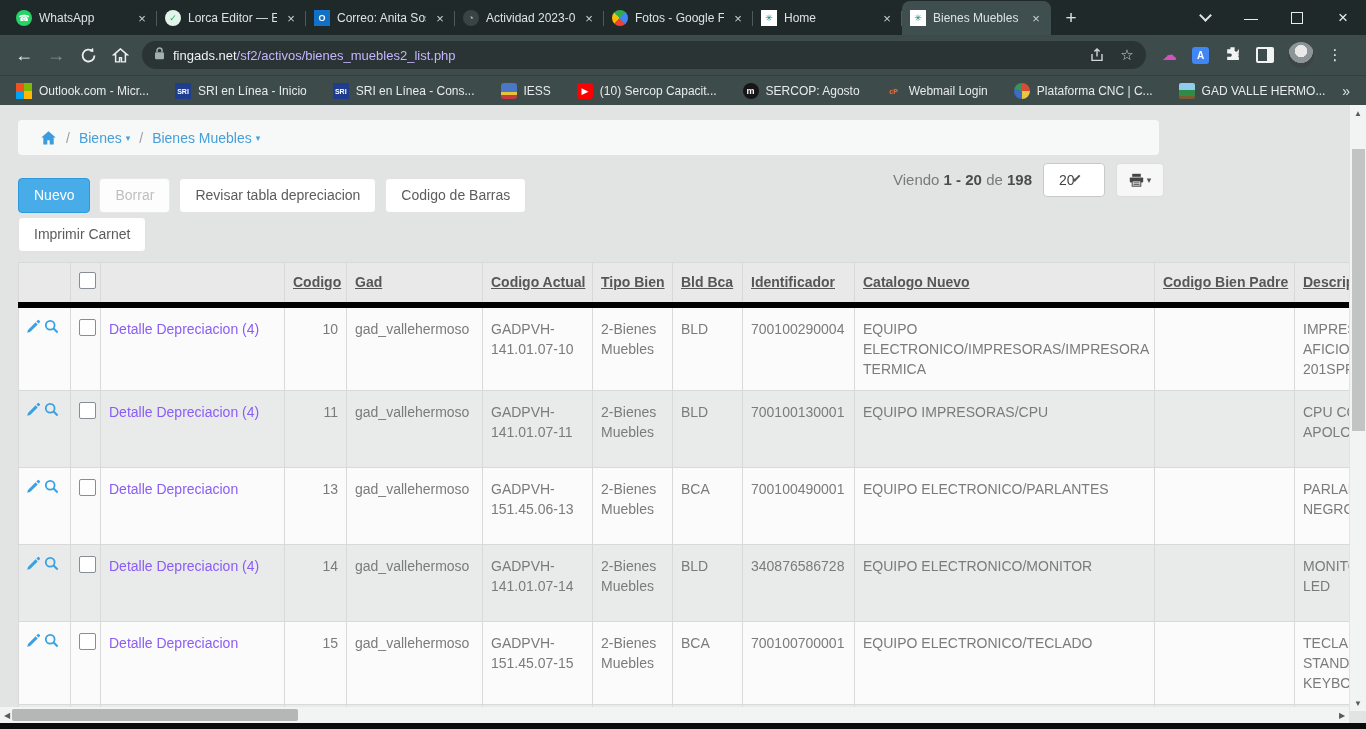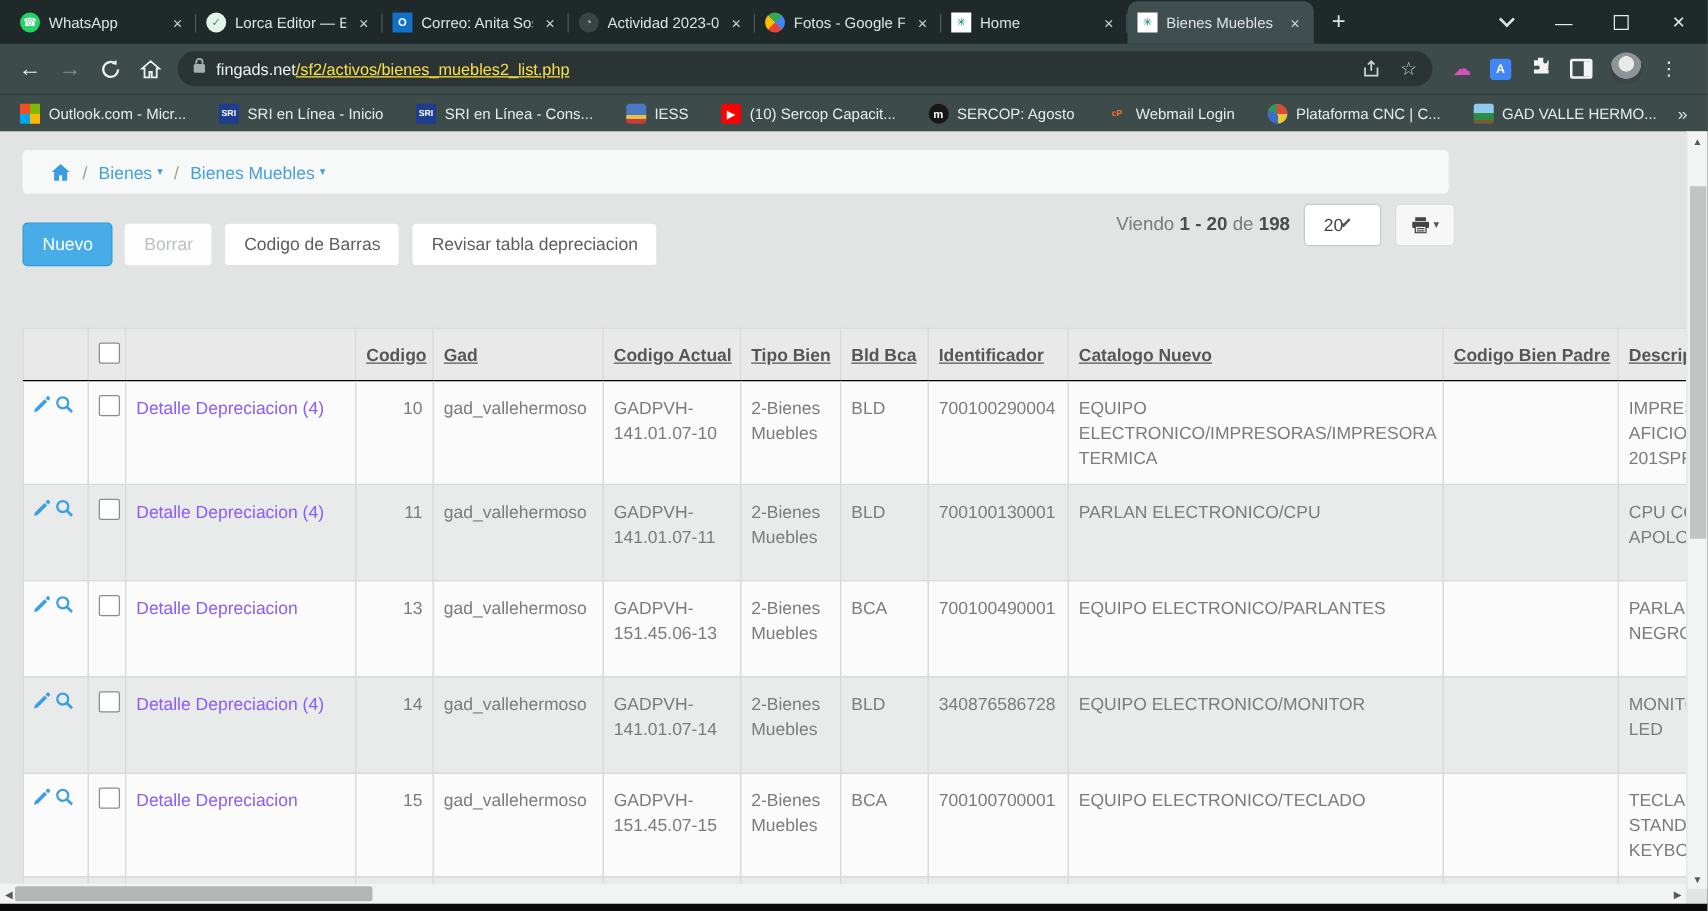--- a/index.html
+++ b/index.html
@@ -30,21 +30,21 @@
   .restore-box{width:10px;height:10px;border:1.5px solid #e6ebeb;position:relative;}
   .winbtn.close-w{font-size:17px;}
   
   .toolbar{height:40px;display:flex;align-items:center;padding:0 8px;}
   .navbtn{width:32px;height:32px;display:flex;align-items:center;justify-content:center;color:#eceeee;font-size:18px;flex:none;}
   .navbtn.dim{color:#839090;}
   .urlpill{width:1004px;height:28px;background:#2a3434;border-radius:14px;display:flex;align-items:center;
            padding:0 4px 0 12px;margin-left:6px;box-sizing:border-box;flex:none;}
   .urltext{font-size:13px;margin-left:8px;white-space:nowrap;overflow:hidden;flex:1;}
   .urlhost{color:#eef2f2;}
-  .urlpath{color:#fde047;text-decoration:underline;}
+  .urlpath{color:#c4b5fd;}
   .pill-ic{width:30px;display:flex;justify-content:center;align-items:center;flex:none;color:#cfd6d6;}
   .star{font-size:15px;color:#cfd6d6;}
   .exts{display:flex;align-items:center;gap:15px;margin-left:16px;}
   .cloud-ext{color:#d84fc0;font-size:15px;}
   .translate-ext{width:17px;height:17px;background:#4086f4;border-radius:3px;color:#fff;font-size:10px;font-weight:bold;
                  display:flex;align-items:center;justify-content:center;}
   .panel-ext{width:14px;height:12px;border:2px solid #f2f4f4;border-radius:2px;position:relative;}
   .panel-ext::after{content:"";position:absolute;right:0;top:0;width:5px;height:12px;background:#f2f4f4;}
   .avatar{width:26px;height:26px;border-radius:50%;margin-left:14px;
           background:radial-gradient(circle at 50% 35%,#e9e9e9 0 28%,#8d9598 30% 55%,#3c4446 57% 100%);}
@@ -76,21 +76,21 @@
   .pgselect .chev2{width:6px;height:6px;border-right:2px solid #555;border-bottom:2px solid #555;transform:rotate(45deg);
             margin-left:auto;margin-top:-3px;}
   .printbtn{width:48px;height:34px;background:#f7f7f7;border:1px solid #ddd;border-radius:4px;display:flex;
             align-items:center;justify-content:center;gap:3px;box-sizing:border-box;color:#444;}
   .printbtn .caret{font-size:8px;color:#555;}
   
   .tablewrap{position:absolute;left:18px;top:157px;width:1331px;height:445px;overflow:hidden;}
   table.grid{table-layout:fixed;border-collapse:collapse;width:1460px;}
   .grid th,.grid td{border:1px solid #d9d9d9;box-sizing:border-box;}
   .grid th{background:#e9e9e9;height:42px;vertical-align:middle;text-align:left;padding:6px 8px;
-           font-size:14px;color:#565656;white-space:nowrap;border-bottom:1px solid #000000;}
+           font-size:14px;color:#565656;white-space:nowrap;border-bottom:6px solid #000000;}
   .grid th .sortlink{font-weight:bold;text-decoration:underline;color:#565656;}
   .grid td{height:77px;vertical-align:top;padding:11px 8px;font-size:14px;color:#7b7b7b;line-height:20px;
            overflow:hidden;}
   .grid tr.odd td{background:#fbfbfb;}
   .grid tr.even td{background:#e9eaea;}
   .grid td.num,.grid th.num{text-align:right;}
   .grid a.detalle{color:#8b5cf6;text-decoration:none;}
   .icons-cell{white-space:nowrap;padding-left:7px !important;}
   .icons-cell svg{vertical-align:top;margin-right:3px;}
   .checkbox{display:inline-block;width:15px;height:15px;background:#fff;border:1px solid #878d92;border-radius:2px;}
@@ -261,24 +261,25 @@
     <span class="crumb-sep">/</span>
     <span class="crumb">
       <span>Bienes Muebles</span>
         <span class="caret">▾</span>
     </span>
   </div>
 
   <div class="actions row1" id="actions1">
       <div class="btn primary">Nuevo</div>
       <div class="btn disabled">Borrar</div>
+      <div class="btn">Revisar tabla depreciacion</div>
       <div class="btn">Codigo de Barras</div>
-      <div class="btn">Revisar tabla depreciacion</div>
     </div>
   <div class="actions row2" id="actions2">
+      <div class="btn">Imprimir Carnet</div>
     </div>
 
   <div class="paging">
     <span class="viewing"><span>Viendo</span> <b>1 - 20</b> <span>de</span> <b>198</b></span>
     <div class="pgselect">
       <span>20</span>
         <span class="chev2"></span>
     </div>
     <div class="printbtn">
       <span style="display:flex;">
@@ -358,21 +359,21 @@
                   <path d="M9.6 9.6 13.6 13.6" stroke="#3aa0e2" stroke-width="2.1"></path>
                 </svg></span></td>
             <td style="text-align: center;"><span class="checkbox"></span></td>
             <td><a class="detalle" href="#">Detalle Depreciacion (4)</a></td>
             <td class="num">11</td>
             <td>gad_vallehermoso</td>
             <td>GADPVH-141.01.07-11</td>
             <td>2-Bienes Muebles</td>
             <td>BLD</td>
             <td>700100130001</td>
-            <td>PARLAN ELECTRONICO/CPU</td>
+            <td>EQUIPO IMPRESORAS/CPU</td>
             <td></td>
             <td>
               <div>CPU CO</div>
               <div>APOLO</div>
             </td>
           </tr>
           <tr class="odd">
             <td class="icons-cell"><span><svg width="15" height="15" viewBox="0 0 15 15">
                   <path d="M1.2 13.8 2 10.9l7.6-7.6 2.1 2.1-7.6 7.6zM10.4 2.5 11.7 1.2a1 1 0 0 1 1.4 0l0.7 0.7a1 1 0 0 1 0 1.4l-1.3 1.3z" fill="#3aa0e2"></path>
                 </svg></span><span><svg width="15" height="15" viewBox="0 0 15 15">

